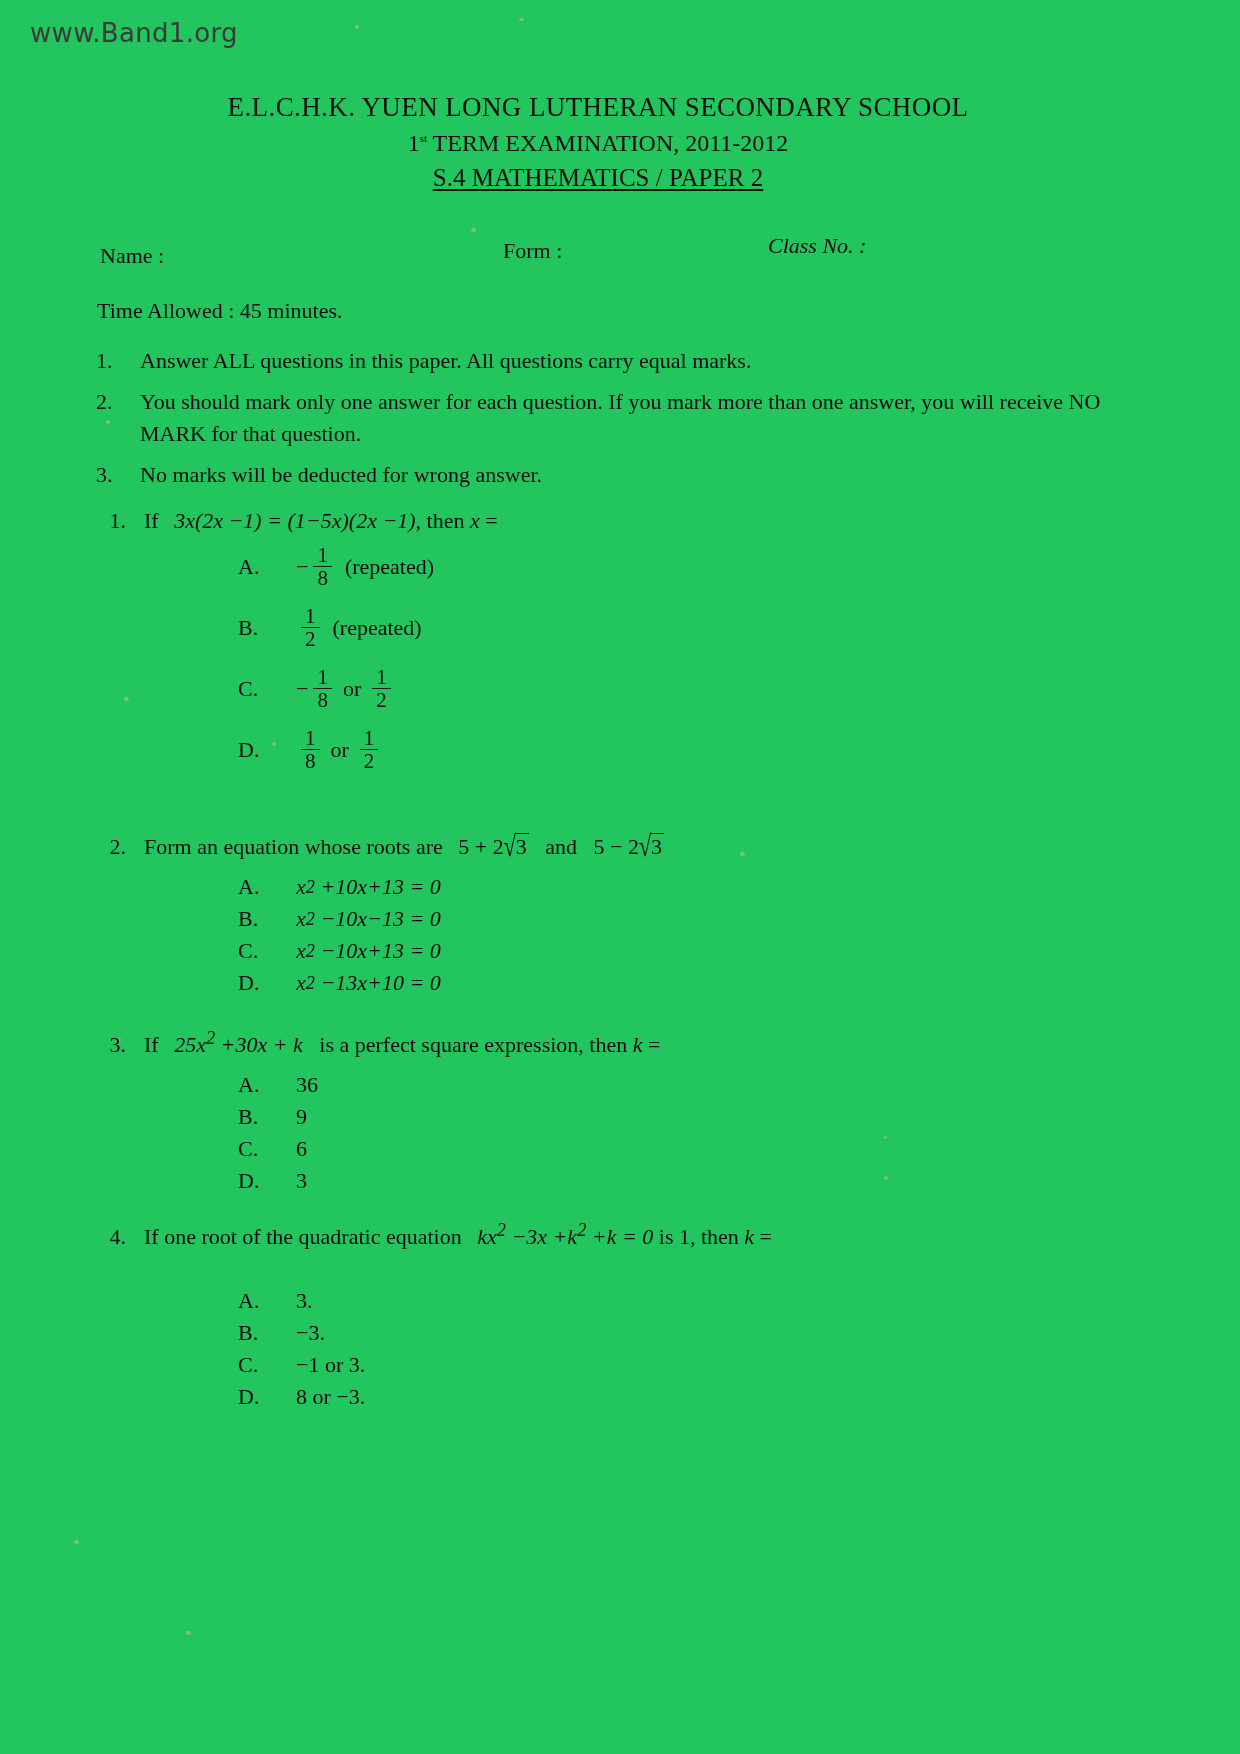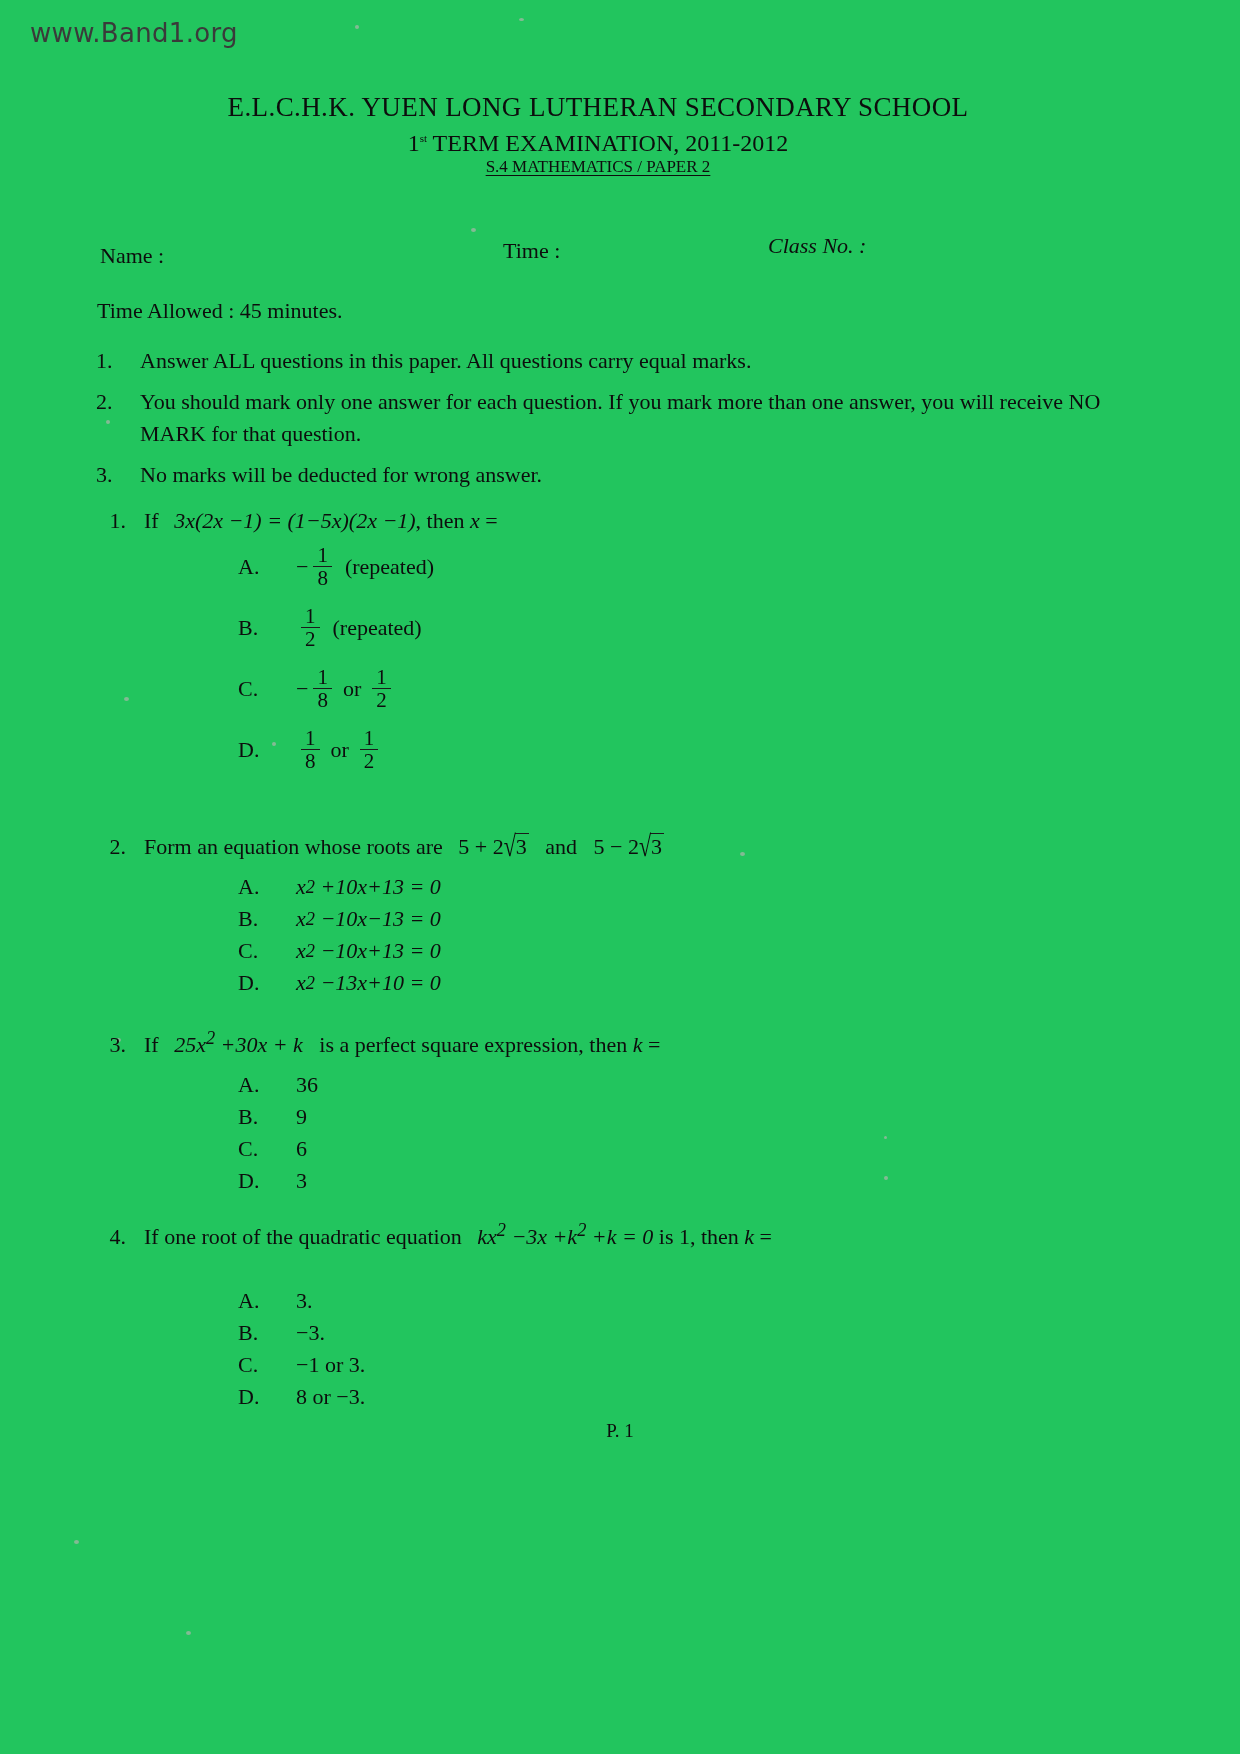--- a/index.html
+++ b/index.html
@@ -49,21 +49,22 @@
   .header .line1 {
     font-size: 27px;
     letter-spacing: .4px;
   }
   .header .line2 {
     font-size: 24px;
     margin-top: 7px;
   }
   .header .line2 sup { font-size: 11px; }
   .header .line3 {
-    font-size: 17px;
+    font-size: 25px;
+    margin-top: 7px;
     text-decoration: underline;
     text-underline-offset: 3px;
   }
 
   .fields {
     position: absolute;
     top: 243px;
     left: 0;
     width: 1240px;
     font-size: 22px;
@@ -185,21 +186,21 @@
   <div class="watermark">www.Band1.org</div>
 
   <div class="header">
     <div class="line1">E.L.C.H.K. YUEN LONG LUTHERAN SECONDARY SCHOOL</div>
     <div class="line2"><span>1</span><sup>st</sup><span> TERM EXAMINATION, 2011-2012</span></div>
     <div class="line3">S.4 MATHEMATICS / PAPER 2</div>
   </div>
 
   <div class="fields">
     <div class="name">Name :</div>
-    <div class="class">Time :</div>
+    <div class="class">Form :</div>
     <div class="classno">Class No. :</div>
   </div>
 
   <div class="time">Time Allowed : 45 minutes.</div>
 
   <div class="instructions">
     <div class="inst">
       <div class="num">1.</div>
       <div class="txt">Answer ALL questions in this paper. All questions carry equal marks.</div>
     </div>
@@ -358,15 +359,14 @@
         </div>
         <div class="opt">
           <div class="lbl">D.</div>
           <div class="val">8 or −3.</div>
         </div>
       </div>
     </div>
 
   </div>
 
-  <div class="footer">P. 1</div>
 
 </div>
 
 </body></html>

